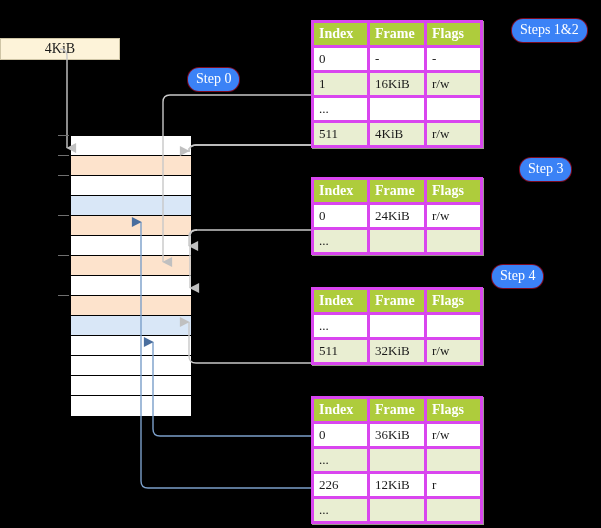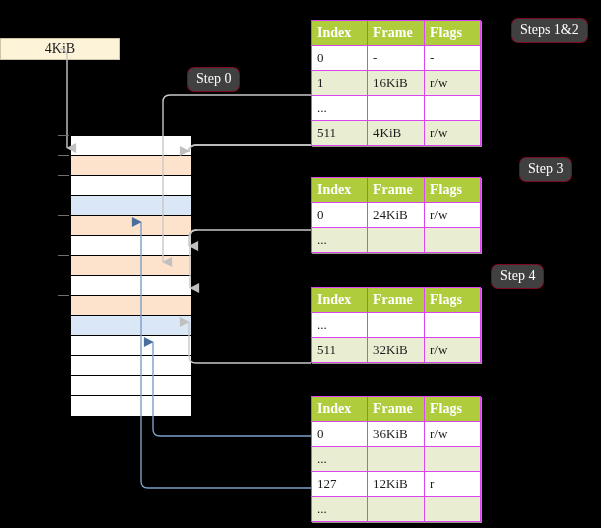--- a/index.html
+++ b/index.html
@@ -12,27 +12,27 @@
   }
   #stage {
     position: relative;
     width: 601px; height: 528px;
     background: #000000;
   }
 
   
   .badge {
     position: absolute;
-    background: #404040;
+    background: #3b82f6;
     color: #ffffff;
     font-family: "Liberation Serif", "DejaVu Serif", serif;
     font-size: 14px;
     line-height: 1;
     padding: 4px 8px 5px 8px;
-    border-radius: 6px;
+    border-radius: 11px;
     white-space: nowrap;
     box-shadow: 0 0 0 1px #7d0a20;
     text-align: left;
   }
 
   
   .vaddr-box {
     position: absolute;
     background: #fdf3d9;
     border: 1px solid #cfc5a6;
@@ -46,21 +46,21 @@
   
   .ptable {
     position: absolute;
     border-collapse: collapse;
     background: #ffffff;
     font-size: 13px;
     table-layout: fixed;
     box-shadow: 1px 1px 0 0 #9a9a8a;
   }
   .ptable th, .ptable td {
-    border: 1px solid #d946ef;
+    border: 3px solid #d946ef;
     padding: 1px 5px;
     height: 25px;
     color: #1a1a1a;
     font-weight: normal;
     text-align: left;
     overflow: hidden;
     white-space: nowrap;
   }
   .ptable th {
     background: #aecc3c;
@@ -232,21 +232,21 @@
             <td class="c-index">0</td>
             <td class="c-frame">36KiB</td>
             <td class="c-flags">r/w</td>
           </tr>
           <tr class="alt">
             <td class="c-index">...</td>
             <td class="c-frame"></td>
             <td class="c-flags"></td>
           </tr>
           <tr class="plain">
-            <td class="c-index">127</td>
+            <td class="c-index">226</td>
             <td class="c-frame">12KiB</td>
             <td class="c-flags">r</td>
           </tr>
           <tr class="alt">
             <td class="c-index">...</td>
             <td class="c-frame"></td>
             <td class="c-flags"></td>
           </tr>
         </tbody>
       </table>

